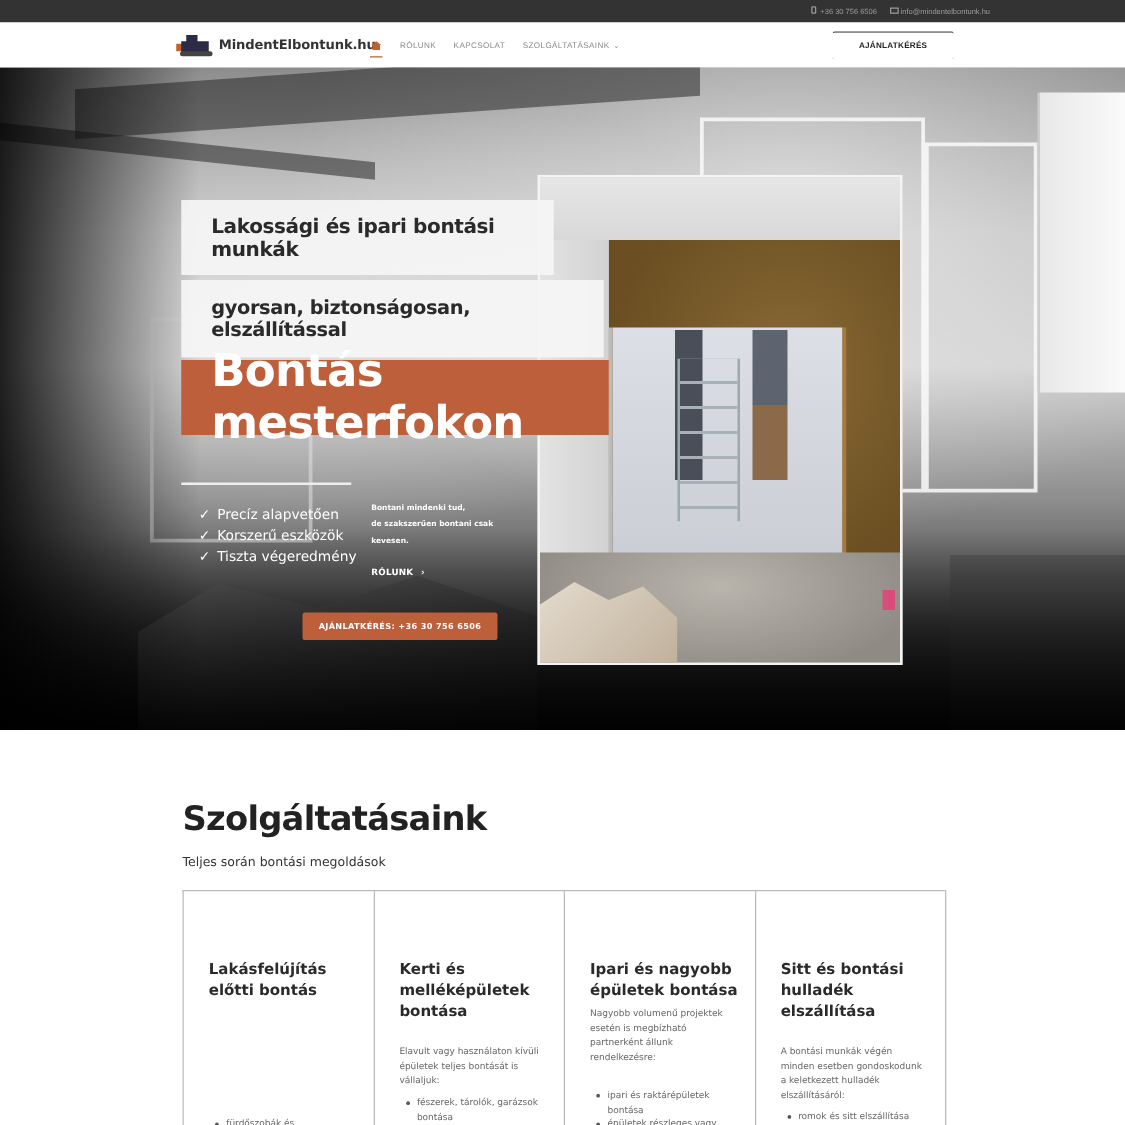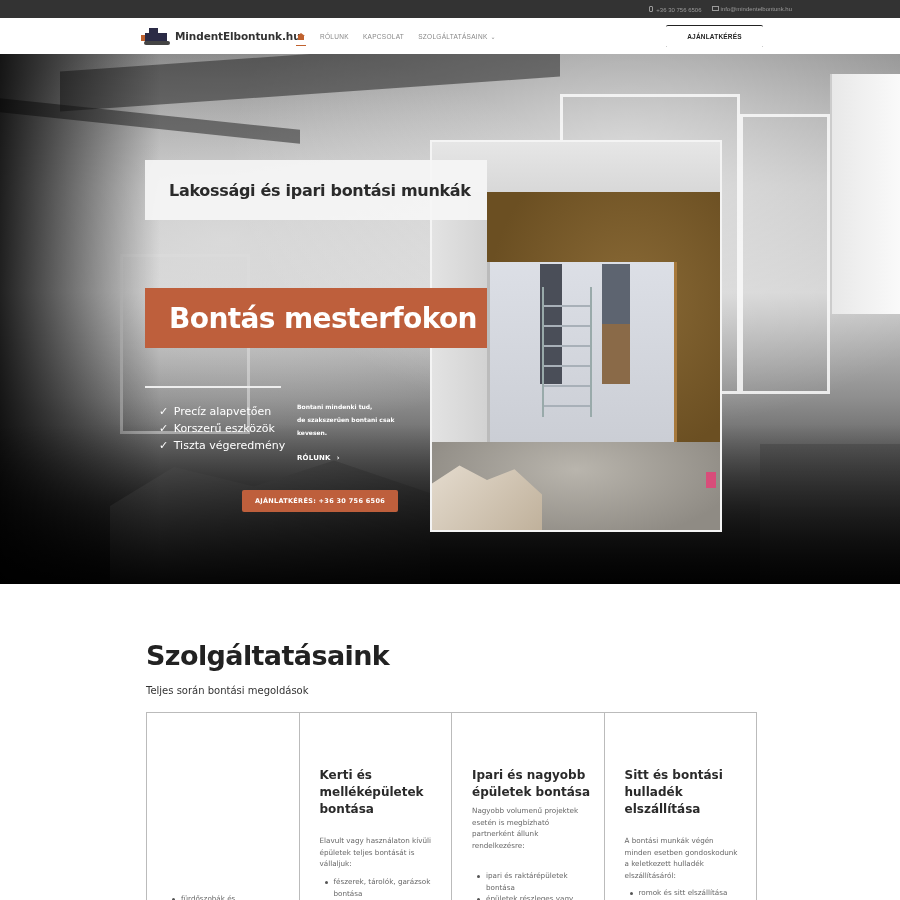--- a/index.html
+++ b/index.html
@@ -43,26 +43,26 @@
   }
   .hero .vignette-l { position: absolute; left: 0; top: 0; width: 160px; height: 530px; background: linear-gradient(90deg, rgba(0,0,0,0.85), rgba(0,0,0,0)); }
   .hero .vignette-b { position: absolute; left: 0; bottom: 0; width: 900px; height: 160px; background: linear-gradient(0deg, rgba(0,0,0,0.9), rgba(0,0,0,0)); }
   .hero .beam { position: absolute; background: rgba(40,40,40,0.55); }
   .hero .window-frame { position: absolute; border: 3px solid rgba(250,250,250,0.85); }
   .hero .cabinet { position: absolute; right: 0; top: 20px; width: 70px; height: 240px; background: linear-gradient(90deg,#e8e8e8,#fafafa); border-left: 2px solid #ccc; }
   .hero .counter { position: absolute; right: 0; top: 390px; width: 140px; height: 140px; background: linear-gradient(180deg,#5a5a5a,#1a1a1a); }
   .hero .debris { position: absolute; left: 110px; top: 400px; width: 320px; height: 130px; background: linear-gradient(160deg,#666,#222); clip-path: polygon(0 40%, 20% 10%, 45% 25%, 70% 5%, 100% 30%, 100% 100%, 0 100%); opacity: 0.9; }
 
   .headline-box { position: absolute; background: rgba(245,245,245,0.93); display: flex; align-items: center; }
-  .h1 { left: 145px; top: 106px; width: 342px; height: 60px; }
+  .h1 { left: 145px; top: 106px; width: 298px; height: 60px; }
   .h2 { left: 145px; top: 170px; width: 338px; height: 62px; }
   .headline-box span { font-family: "DejaVu Sans", sans-serif; font-weight: bold; color: #2a2a2a; font-size: 16px; margin-left: 24px; letter-spacing: -0.3px; }
   .h2 span { font-size: 15.5px; }
   .h3 { position: absolute; left: 145px; top: 234px; width: 342px; height: 60px; background: #be5f3c; display: flex; align-items: center; }
-  .h3 span { font-family: "DejaVu Sans", sans-serif; font-weight: bold; color: #fff; font-size: 28px; margin-left: 24px; letter-spacing: -0.6px; }
+  .h3 span { font-family: "DejaVu Sans", sans-serif; font-weight: bold; color: #fff; font-size: 36px; margin-left: 24px; letter-spacing: -0.6px; }
 
   .photo { position: absolute; left: 430px; top: 86px; width: 292px; height: 392px; border: 2px solid #f4f4f4; overflow: hidden; background: #c9c9cc; }
   .photo .ceiling { position: absolute; left: 0; top: 0; width: 100%; height: 50px; background: linear-gradient(180deg,#e6e6e6,#d8d8d8); }
   .photo .wall { position: absolute; left: 55px; top: 50px; width: 237px; height: 270px; background: radial-gradient(ellipse at 60% 40%, #8a6a36, #6b4f22 70%); }
   .photo .opening { position: absolute; left: 55px; top: 120px; width: 190px; height: 200px; background: linear-gradient(180deg,#dcdfe6,#c9ccd3); border-left: 3px solid #bbb; border-right: 3px solid #a7793c; }
   .photo .win1 { position: absolute; left: 108px; top: 122px; width: 22px; height: 120px; background: #4a4e58; }
   .photo .win2 { position: absolute; left: 170px; top: 122px; width: 28px; height: 60px; background: #5d6470; }
   .photo .door { position: absolute; left: 170px; top: 182px; width: 28px; height: 60px; background: #8a6a48; }
   .photo .shelf { position: absolute; left: 110px; top: 145px; width: 50px; height: 130px; border-left: 2px solid #9aa; border-right: 2px solid #9aa;
      background: repeating-linear-gradient(180deg, transparent 0 18px, #a8b0b8 18px 20px); }
@@ -154,20 +154,23 @@
       <div class="door"></div>
     <div class="shelf"></div>
     <div class="floor"></div>
     <div class="rubble"></div>
     <div class="broom"></div>
   </div>
 
   <div class="headline-box h1">
       <span>Lakossági és ipari bontási munkák</span>
     </div>
+  <div class="headline-box h2">
+      <span>gyorsan, biztonságosan, elszállítással</span>
+    </div>
   <div class="h3">
       <span>Bontás mesterfokon</span>
     </div>
 
   <div class="divider-line"></div>
   <div class="checklist">
     <div class="check-item"><span class="check-icon">✓</span> <span>Precíz alapvetően</span></div>
     <div class="check-item"><span class="check-icon">✓</span> <span>Korszerű eszközök</span></div>
     <div class="check-item"><span class="check-icon">✓</span> <span>Tiszta végeredmény</span></div>
   </div>
@@ -183,20 +186,21 @@
   </div>
 
   <div class="cta">AJÁNLATKÉRÉS: +36 30 756 6506</div>
 </div>
 
 <div class="services-title">Szolgáltatásaink</div>
 <div class="services-sub">Teljes során bontási megoldások</div>
 
 <div class="cards">
   <div class="card">
+    <div class="card-title">Lakásfelújítás előtti bontás</div>
     <ul class="card-list" style="top:180px;">
       <li>fürdőszobák és</li>
     </ul>
   </div>
   <div class="card">
     <div class="card-title">Kerti és melléképületek bontása</div>
     <div class="card-text" style="top:122px;">Elavult vagy használaton kívüli épületek teljes bontását is vállaljuk:</div>
     <ul class="card-list" style="top:163px;">
       <li>fészerek, tárolók, garázsok bontása</li>
     </ul>

